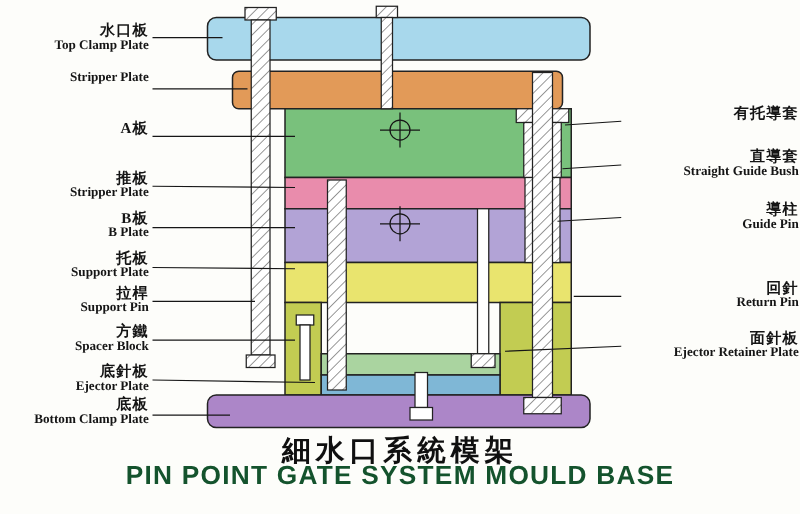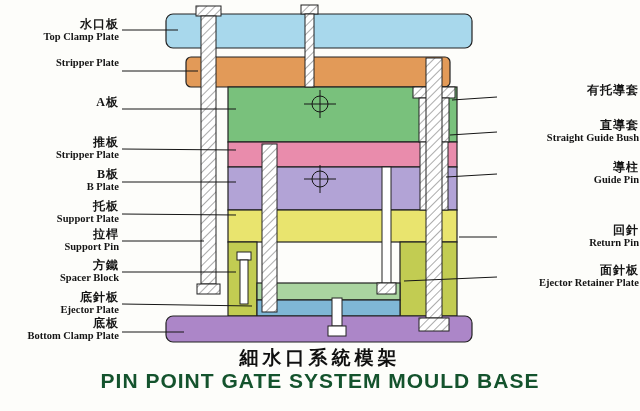--- a/index.html
+++ b/index.html
@@ -14,21 +14,21 @@
   svg.diagram { position:absolute; left:0; top:0; }
 
   .lbl { position:absolute; color:#151515; line-height:1.18; }
   .lbl.left  { left:0;   width:119px; text-align:right; }
   .lbl.right { left:501px; width:138px; text-align:right; }
   .lbl .zh { font-size:12px; font-weight:bold; letter-spacing:1px; white-space:nowrap; }
   .lbl .en { font-size:10.5px; font-weight:bold; white-space:nowrap; }
 
   .title-zh {
     position:absolute; top:345px; left:0; width:640px; text-align:center;
-    font-size:19px; font-weight:bold; letter-spacing:4px; color:#101010;
+    font-size:23px; font-weight:bold; letter-spacing:4px; color:#101010;
   }
   .title-en {
     position:absolute; top:369px; left:0; width:640px; text-align:center;
     font-family:"Liberation Sans", sans-serif;
     font-size:21px; font-weight:bold; letter-spacing:1px; color:#14532d;
   }
 
   .plate { stroke:#222; stroke-width:1.2; }
   .part  { fill:url(#hatch); stroke:#222; stroke-width:1; }
   .pin-plain { fill:#ffffff; stroke:#222; stroke-width:1; }

